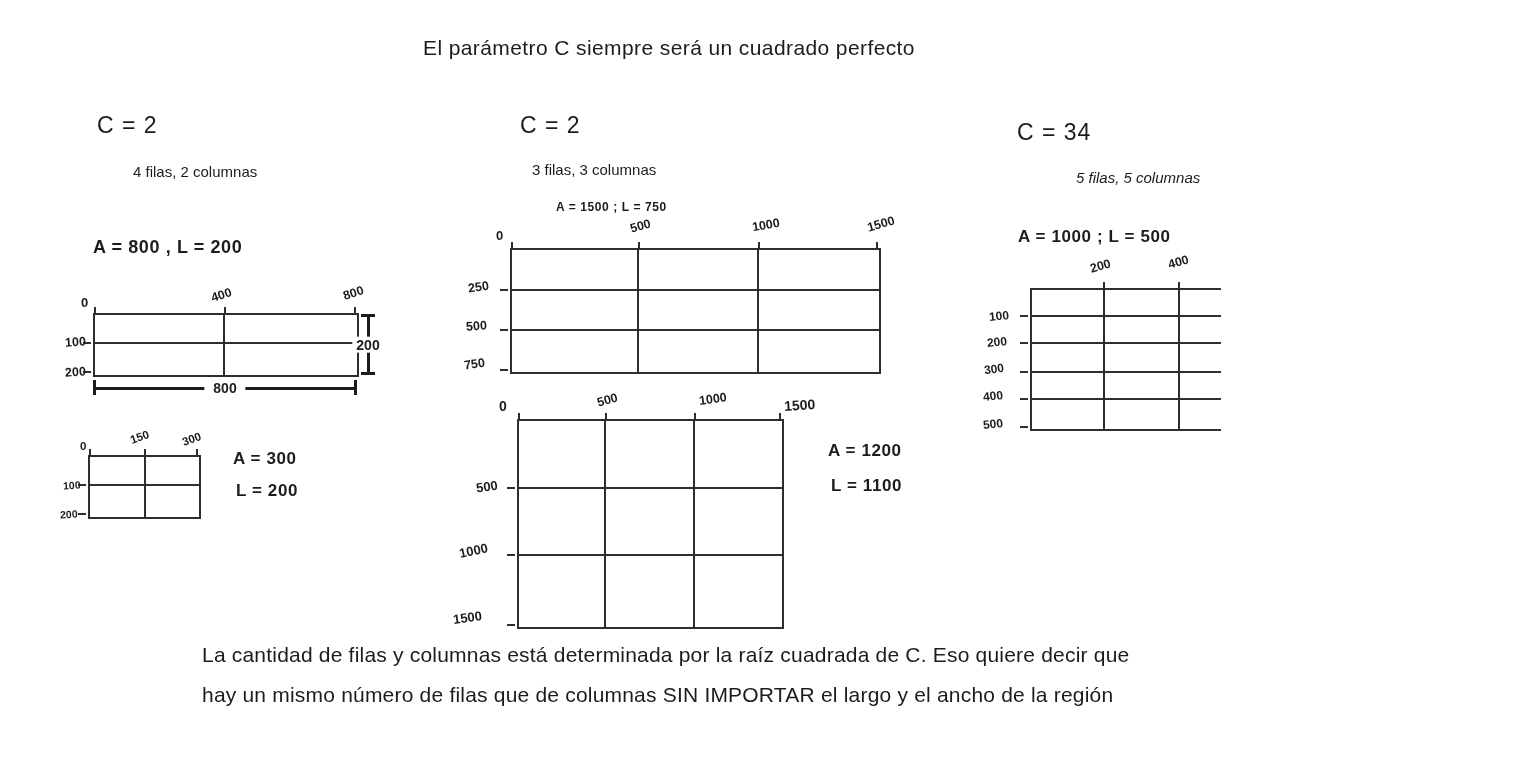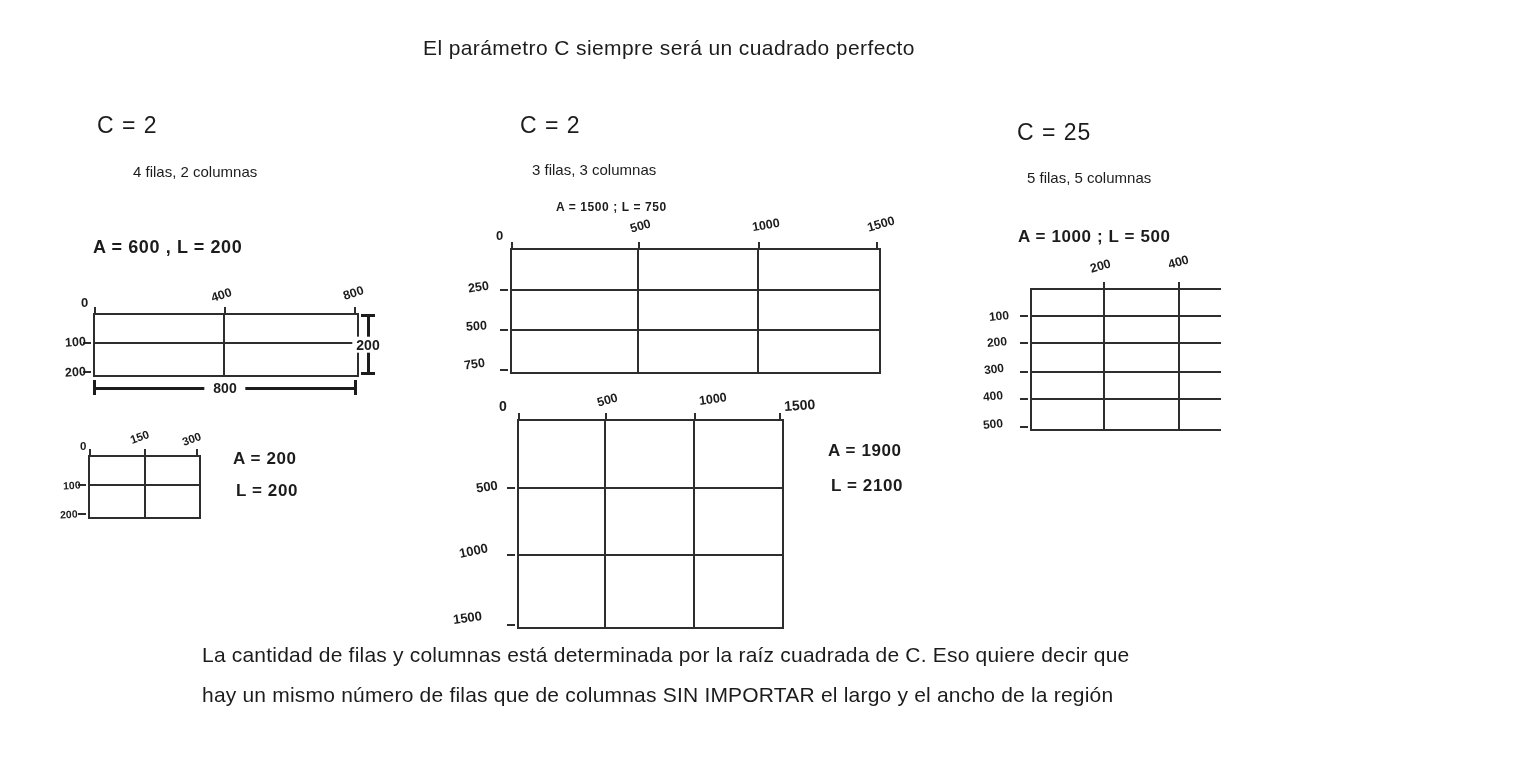--- a/index.html
+++ b/index.html
@@ -32,21 +32,21 @@
 </style>
 </head>
 <body>
 
 <div id="canvas">
 
   <span class="txt title" style="left:423px; top:36px;">El parámetro C siempre será un cuadrado perfecto</span>
 
   <span class="txt h1c" style="left:97px; top:112px;">C = 2</span>
   <span class="txt sub" style="left:133px; top:163px;">4 filas, 2 columnas</span>
-  <span class="txt par" style="left:93px; top:237px;">A = 600 ,   L = 200</span>
+  <span class="txt par" style="left:93px; top:237px;">A = 800 ,   L = 200</span>
 
   <div class="grid" style="left:93px; top:313px; width:262px; height:60px;">
     <div class="vl" style="left:128px;"></div>
     <div class="hl" style="top:27px;"></div>
     <div class="tkv" style="left:-1px;"></div>
     <div class="tkv" style="left:129px;"></div>
     <div class="tkv" style="left:259px;"></div>
     <div class="tkh" style="top:27px;"></div>
     <div class="tkh" style="top:56px;"></div>
     <span class="lab" style="left:-14px; top:-20px; font-size:13px;">0</span>
@@ -77,21 +77,21 @@
     <div class="tkv" style="left:54px;"></div>
     <div class="tkv" style="left:106px;"></div>
     <div class="tkh" style="top:27px;"></div>
     <div class="tkh" style="top:56px;"></div>
     <span class="lab" style="left:-10px; top:-17px; font-size:11.5px;">0</span>
     <span class="lab" style="left:40px; top:-26px; font-size:11.5px; transform:rotate(-20deg);">150</span>
     <span class="lab" style="left:92px; top:-24px; font-size:11.5px; transform:rotate(-20deg);">300</span>
     <span class="lab" style="left:-27px; top:22px; font-size:10.5px; transform:rotate(-3deg);">100</span>
     <span class="lab" style="left:-30px; top:51px; font-size:10.5px; transform:rotate(-3deg);">200</span>
   </div>
-  <span class="txt side" style="left:233px; top:449px;">A = 200</span>
+  <span class="txt side" style="left:233px; top:449px;">A = 300</span>
   <span class="txt side" style="left:236px; top:481px;">L = 200</span>
 
   <span class="txt h1c" style="left:520px; top:112px;">C = 2</span>
   <span class="txt sub" style="left:532px; top:161px;">3 filas, 3 columnas</span>
   <span class="txt par" style="left:556px; top:200px; font-size:12px;">A = 1500 ;   L = 750</span>
 
   <div class="grid" style="left:510px; top:248px; width:367px; height:122px;">
     <div class="vl" style="left:125px;"></div>
     <div class="vl" style="left:245px;"></div>
     <div class="hl" style="top:39px;"></div>
@@ -125,25 +125,25 @@
     <div class="tkh" style="top:133px;"></div>
     <div class="tkh" style="top:203px;"></div>
     <span class="lab" style="left:-20px; top:-23px; font-size:14px;">0</span>
     <span class="lab" style="left:78px; top:-28px; transform:rotate(-16deg);">500</span>
     <span class="lab" style="left:180px; top:-29px; transform:rotate(-8deg);">1000</span>
     <span class="lab" style="left:265px; top:-24px; font-size:14px; transform:rotate(-4deg);">1500</span>
     <span class="lab" style="left:-43px; top:58px; font-size:13px; transform:rotate(-8deg);">500</span>
     <span class="lab" style="left:-60px; top:122px; font-size:13px; transform:rotate(-12deg);">1000</span>
     <span class="lab" style="left:-66px; top:189px; font-size:13px; transform:rotate(-8deg);">1500</span>
   </div>
-  <span class="txt side" style="left:828px; top:441px;">A = 1900</span>
-  <span class="txt side" style="left:831px; top:476px;">L = 2100</span>
+  <span class="txt side" style="left:828px; top:441px;">A = 1200</span>
+  <span class="txt side" style="left:831px; top:476px;">L = 1100</span>
 
-  <span class="txt h1c" style="left:1017px; top:119px;">C = 25</span>
-  <span class="txt sub" style="left:1027px; top:169px;">5 filas, 5 columnas</span>
+  <span class="txt h1c" style="left:1017px; top:119px;">C = 34</span>
+  <span class="txt sub" style="left:1076px; top:169px;font-style:italic;">5 filas, 5 columnas</span>
   <span class="txt par" style="left:1018px; top:227px; font-size:17px;">A = 1000  ;   L = 500</span>
 
   <div class="grid" style="left:1030px; top:288px; width:373px; height:139px;">
     <div class="vl" style="left:71px;"></div>
     <div class="vl" style="left:146px;"></div>
     <div class="vl" style="left:221px;"></div>
     <div class="vl" style="left:296px;"></div>
     <div class="hl" style="top:25px;"></div>
     <div class="hl" style="top:52px;"></div>
     <div class="hl" style="top:81px;"></div>

